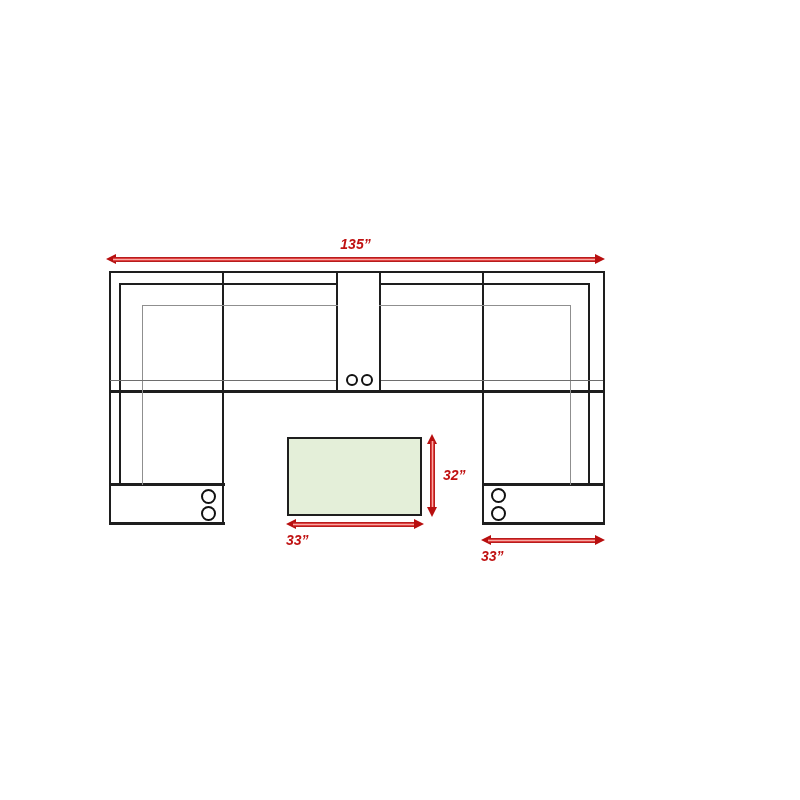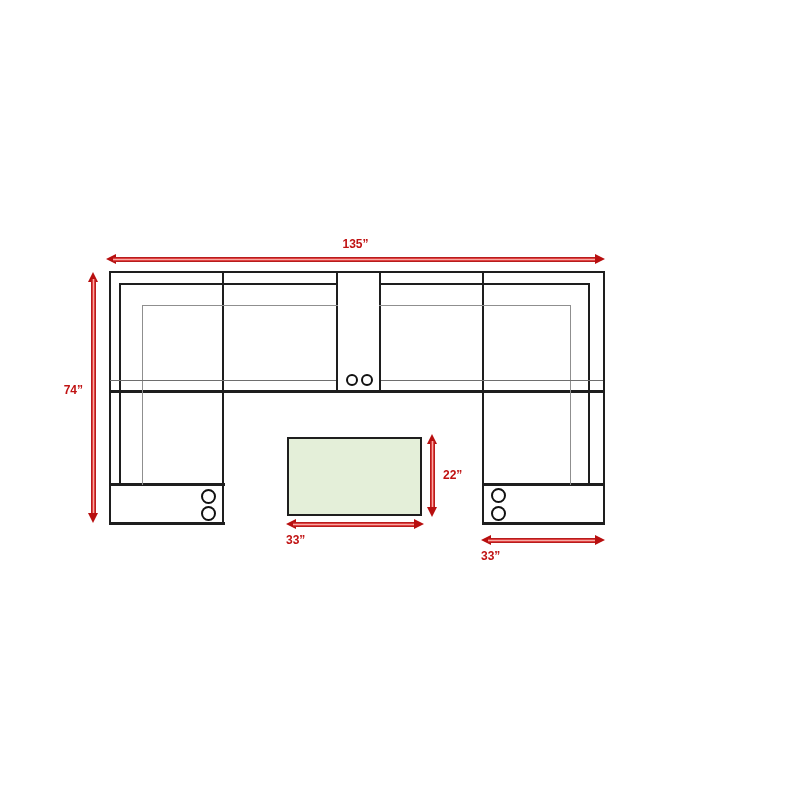--- a/index.html
+++ b/index.html
@@ -18,21 +18,21 @@
   .dim{position:absolute;}
   .shaft-h{position:absolute;left:7px;right:7px;top:3px;height:5px;
      background:linear-gradient(180deg,#a30b0b 0%,#e34444 32%,#f6aba4 50%,#e34444 68%,#a30b0b 100%);}
   .shaft-v{position:absolute;top:7px;bottom:7px;left:3px;width:5px;
      background:linear-gradient(90deg,#a30b0b 0%,#e34444 32%,#f6aba4 50%,#e34444 68%,#a30b0b 100%);}
   .ah{position:absolute;width:0;height:0;}
   .ah-left{left:0;top:0;border-top:5.5px solid transparent;border-bottom:5.5px solid transparent;border-right:10px solid #b80f0f;}
   .ah-right{right:0;top:0;border-top:5.5px solid transparent;border-bottom:5.5px solid transparent;border-left:10px solid #b80f0f;}
   .ah-up{top:0;left:0;border-left:5.5px solid transparent;border-right:5.5px solid transparent;border-bottom:10px solid #b80f0f;}
   .ah-down{bottom:0;left:0;border-left:5.5px solid transparent;border-right:5.5px solid transparent;border-top:10px solid #b80f0f;}
-  .dim-label{position:absolute;color:#c01212;font-weight:bold;font-size:12px;line-height:16px;white-space:nowrap;}
+  .dim-label{position:absolute;color:#c01212;font-weight:bold;font-size:14px;line-height:16px;white-space:nowrap;font-style:italic;}
   .lbl-above{top:-18px;left:0;right:0;text-align:center;}
   .lbl-below{top:13px;left:0;right:0;text-align:left;}
   .lbl-leftside{right:16px;width:40px;text-align:right;}
   .lbl-rightside{left:16px;width:40px;text-align:left;}
 </style>
 </head>
 <body>
 
 <div class="canvas">
 
@@ -69,32 +69,26 @@
 
   <div class="table-rect" style="left:287px;top:437px;width:135px;height:79px;background:#e4efd9;"></div>
 
   <div class="dim" style="left:106px;top:254px;width:499px;height:11px;">
     <span class="ah ah-left"></span>
     <span class="shaft-h"></span>
     <span class="ah ah-right"></span>
     <span class="dim-label lbl-above">135”</span>
   </div>
 
-  <div class="dim" style="left:88px;top:272px;width:11px;height:251px;">
-    <span class="ah ah-up"></span>
-    <span class="shaft-v"></span>
-    <span class="ah ah-down"></span>
-    <span class="dim-label lbl-leftside" style="top:110px;">74”</span>
-  </div>
 
   <div class="dim" style="left:427px;top:434px;width:11px;height:83px;">
     <span class="ah ah-up"></span>
     <span class="shaft-v"></span>
     <span class="ah ah-down"></span>
-    <span class="dim-label lbl-rightside" style="top:33px;">22”</span>
+    <span class="dim-label lbl-rightside" style="top:33px;">32”</span>
   </div>
 
   <div class="dim" style="left:286px;top:519px;width:138px;height:11px;">
     <span class="ah ah-left"></span>
     <span class="shaft-h"></span>
     <span class="ah ah-right"></span>
     <span class="dim-label lbl-below">33”</span>
   </div>
 
   <div class="dim" style="left:481px;top:535px;width:124px;height:11px;">

